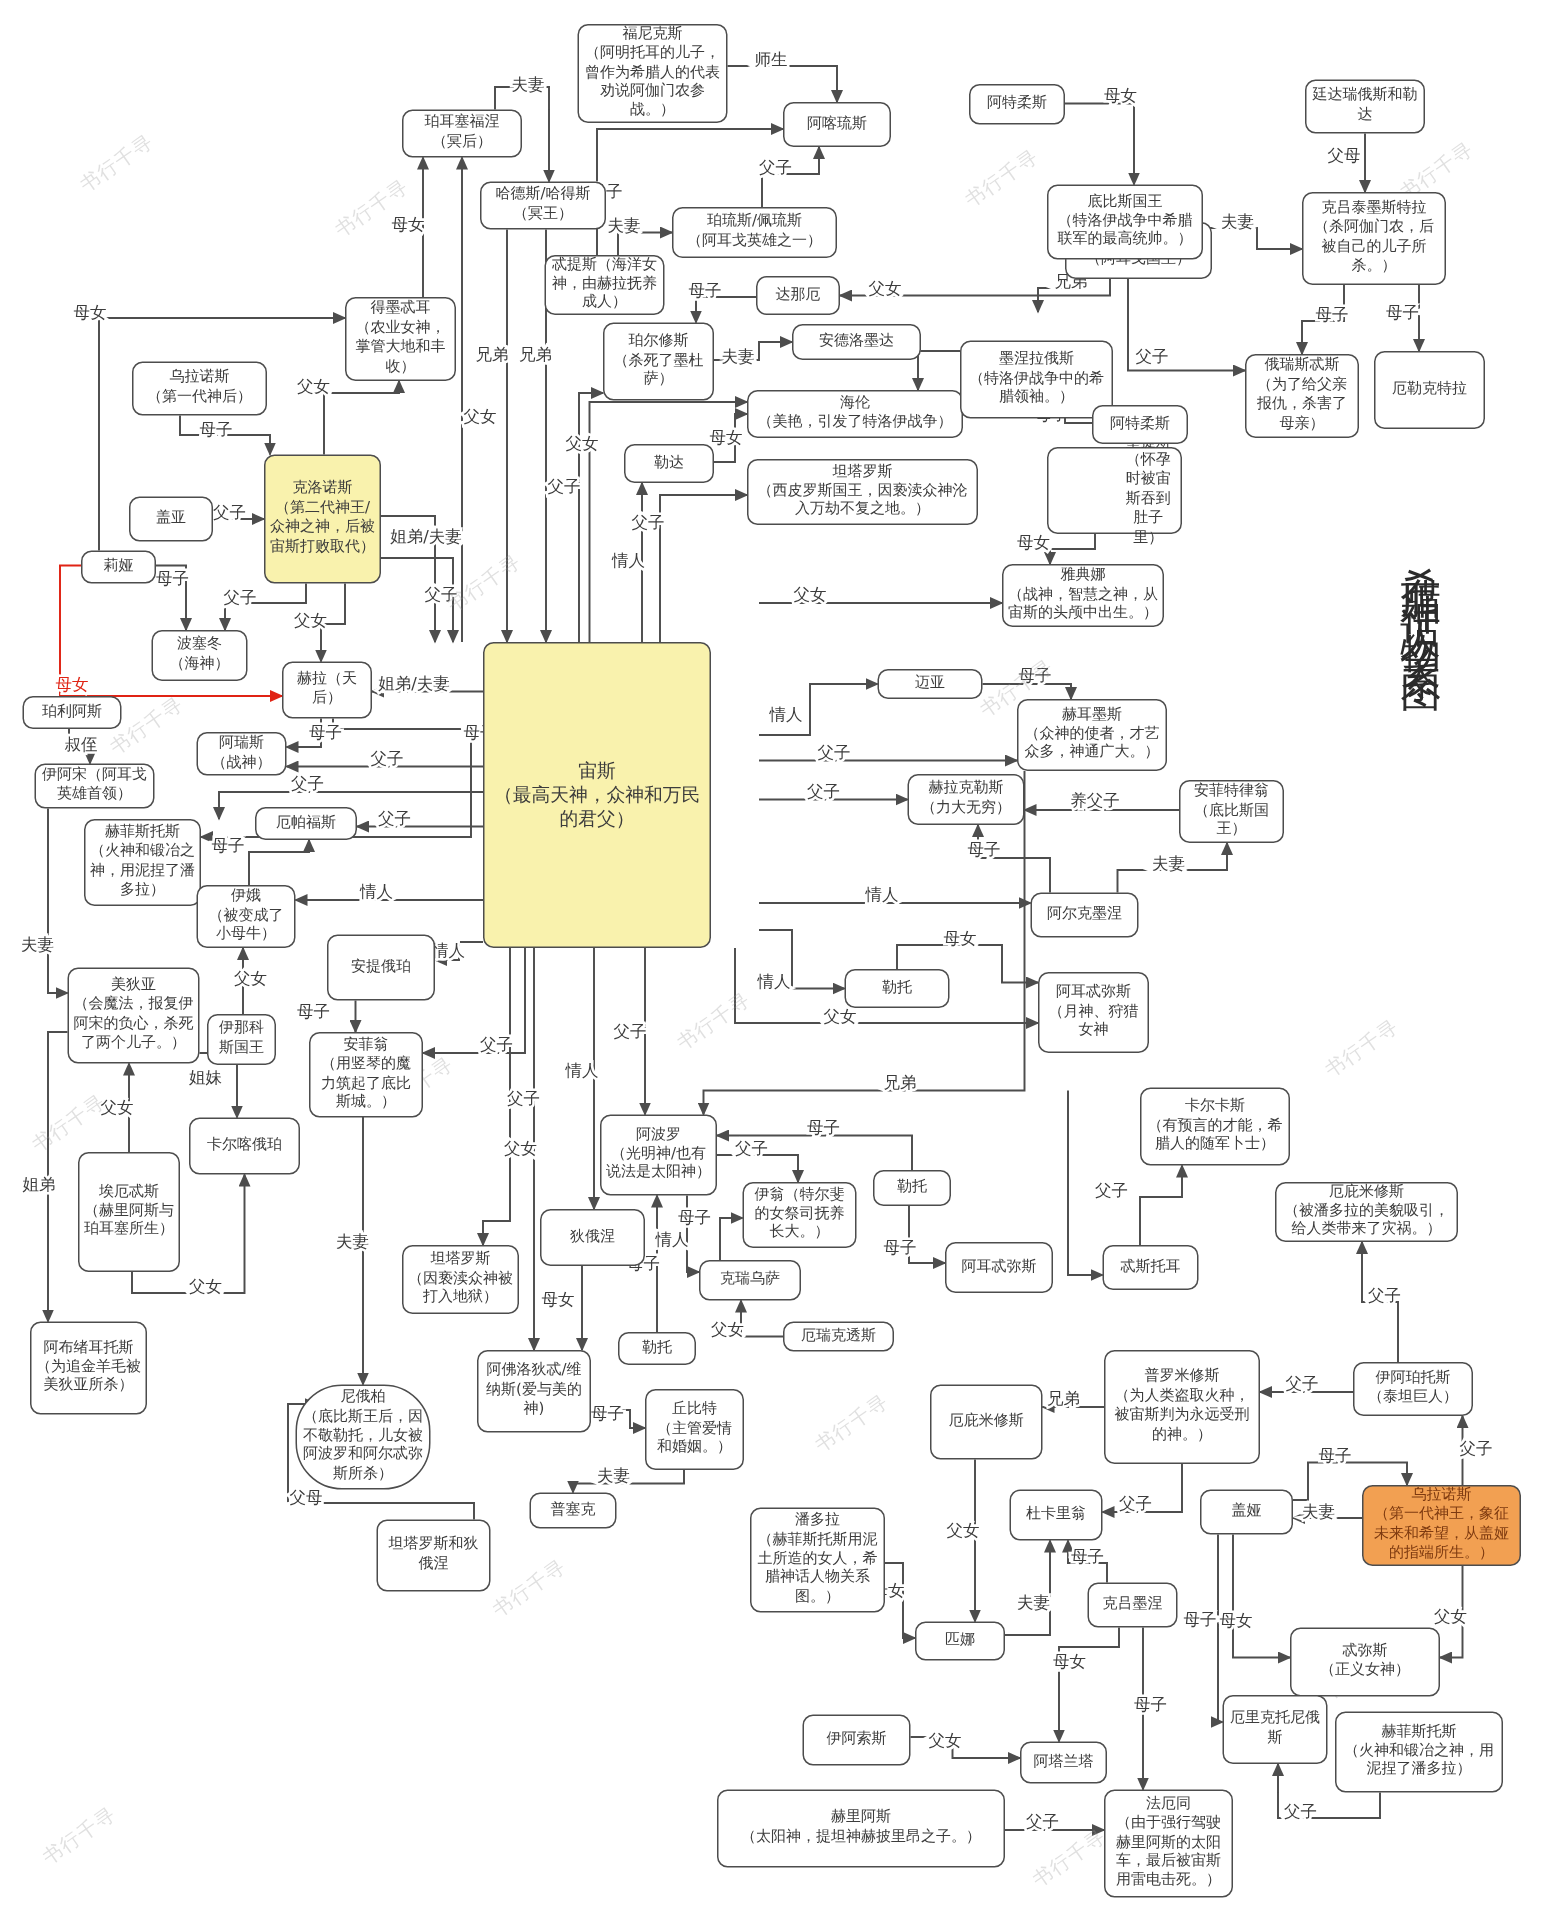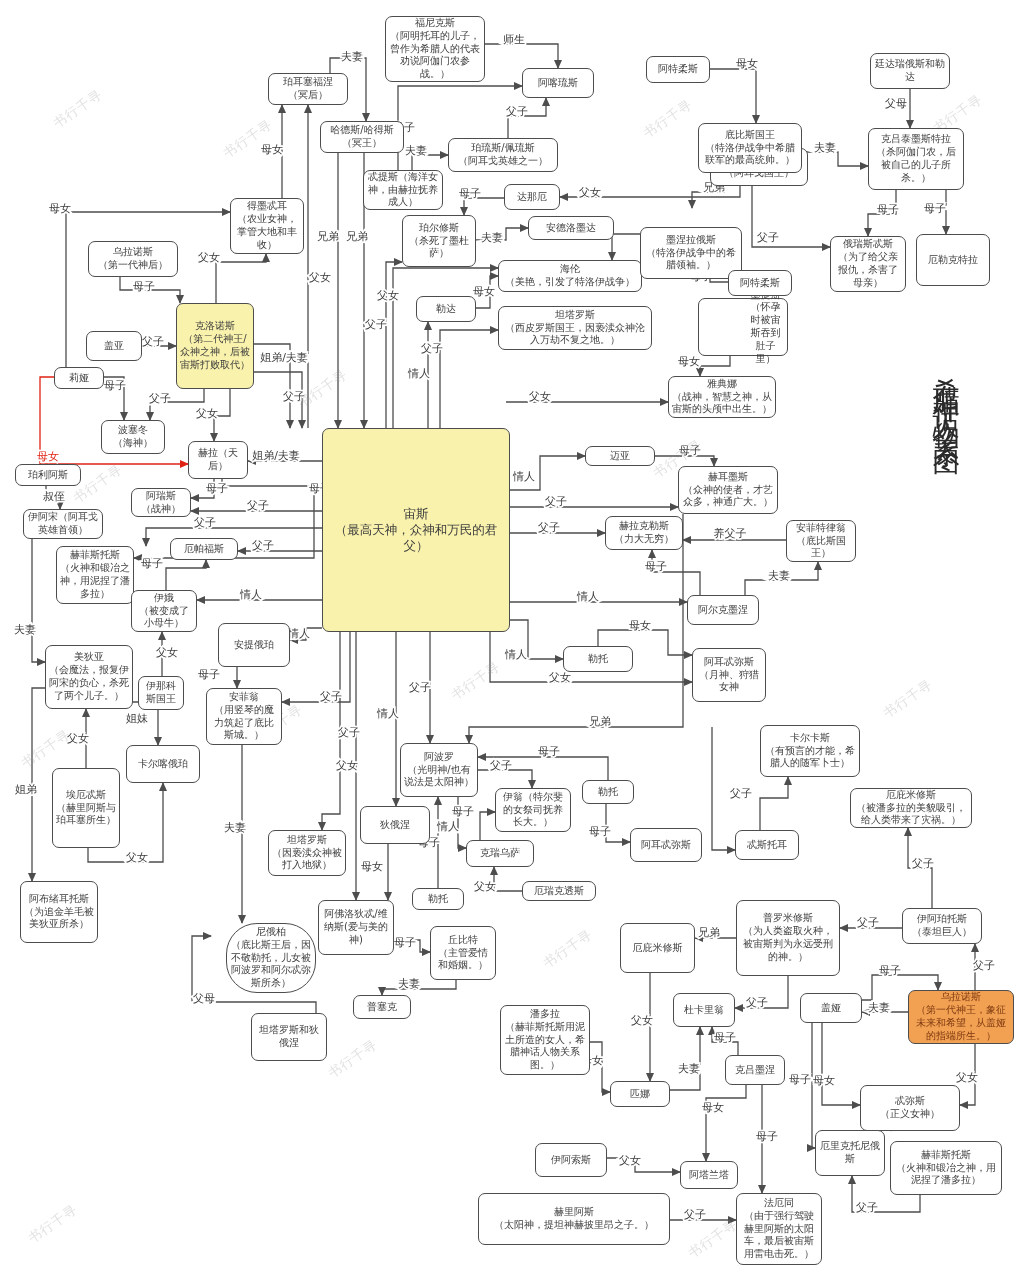--- a/index.html
+++ b/index.html
@@ -311,21 +311,21 @@
       <div class="node" style="left: 15px; top: 464px; width: 66px; height: 22px;">珀利阿斯</div>
       <div class="node" style="left: 131px; top: 488px; width: 60px; height: 29px;">阿瑞斯
 （战神）</div>
       <div class="node" style="left: 23px; top: 509px; width: 80px; height: 30px;">伊阿宋（阿耳戈英雄首领）</div>
       <div class="node" style="left: 170px; top: 538px; width: 68px; height: 22px;">厄帕福斯</div>
       <div class="node" style="left: 56px; top: 546px; width: 78px; height: 58px;">赫菲斯托斯
 （火神和锻冶之神，用泥捏了潘多拉）</div>
       <div class="node" style="left: 131px; top: 590px; width: 66px; height: 42px;">伊娥
 （被变成了小母牛）</div>
       <div class="node" style="left: 218px; top: 623px; width: 72px; height: 44px;">安提俄珀</div>
-      <div class="node big" style="left: 322px; top: 428px; width: 188px; height: 204px;">宙斯
+      <div class="node big" style="left: 322px; top: 428px; width: 152px; height: 204px;">宙斯
 （最高天神，众神和万民的君父）</div>
       <div class="node" style="left: 585px; top: 446px; width: 70px; height: 20px;">迈亚</div>
       <div class="node" style="left: 678px; top: 466px; width: 100px; height: 48px;">赫耳墨斯
 （众神的使者，才艺众多，神通广大。）</div>
       <div class="node" style="left: 668px; top: 376px; width: 108px; height: 42px;">雅典娜
 （战神，智慧之神，从宙斯的头颅中出生。）</div>
       <div class="node" style="left: 605px; top: 516px; width: 78px; height: 34px;">赫拉克勒斯
 （力大无穷）</div>
       <div class="node" style="left: 786px; top: 520px; width: 70px; height: 42px;">安菲特律翁
 （底比斯国王）</div>
@@ -335,21 +335,21 @@
       <div class="node" style="left: 138px; top: 676px; width: 46px; height: 34px;">伊那科斯国王</div>
       <div class="node" style="left: 206px; top: 688px; width: 76px; height: 57px;">安菲翁
 （用竖琴的魔力筑起了底比斯城。）</div>
       <div class="node" style="left: 126px; top: 745px; width: 74px; height: 38px;">卡尔喀俄珀</div>
       <div class="node" style="left: 52px; top: 768px; width: 68px; height: 80px;">埃厄忒斯
 （赫里阿斯与珀耳塞所生）</div>
       <div class="node" style="left: 20px; top: 881px; width: 78px; height: 62px;">阿布绪耳托斯
 （为追金羊毛被美狄亚所杀）</div>
       <div class="node" style="left: 268px; top: 830px; width: 78px; height: 46px;">坦塔罗斯
 （因亵渎众神被打入地狱）</div>
-      <div class="node" style="left: 226px; top: 923px; width: 90px; height: 70px; border-radius: 31px;">尼俄柏
+      <div class="node" style="left: 197px; top: 923px; width: 90px; height: 70px; border-radius: 31px;">尼俄柏
 （底比斯王后，因不敬勒托，儿女被阿波罗和阿尔忒弥斯所杀）</div>
       <div class="node" style="left: 251px; top: 1013px; width: 76px; height: 48px;">坦塔罗斯和狄俄涅</div>
       <div class="node" style="left: 400px; top: 743px; width: 78px; height: 54px;">阿波罗
 （光明神/也有说法是太阳神）</div>
       <div class="node" style="left: 360px; top: 806px; width: 70px; height: 38px;">狄俄涅</div>
       <div class="node" style="left: 495px; top: 788px; width: 76px; height: 44px;">伊翁（特尔斐的女祭司抚养长大。）</div>
       <div class="node" style="left: 466px; top: 840px; width: 68px; height: 27px;">克瑞乌萨</div>
       <div class="node" style="left: 582px; top: 780px; width: 52px; height: 24px;">勒托</div>
       <div class="node" style="left: 630px; top: 828px; width: 72px; height: 34px;">阿耳忒弥斯</div>
       <div class="node" style="left: 522px; top: 881px; width: 74px; height: 20px;">厄瑞克透斯</div>

